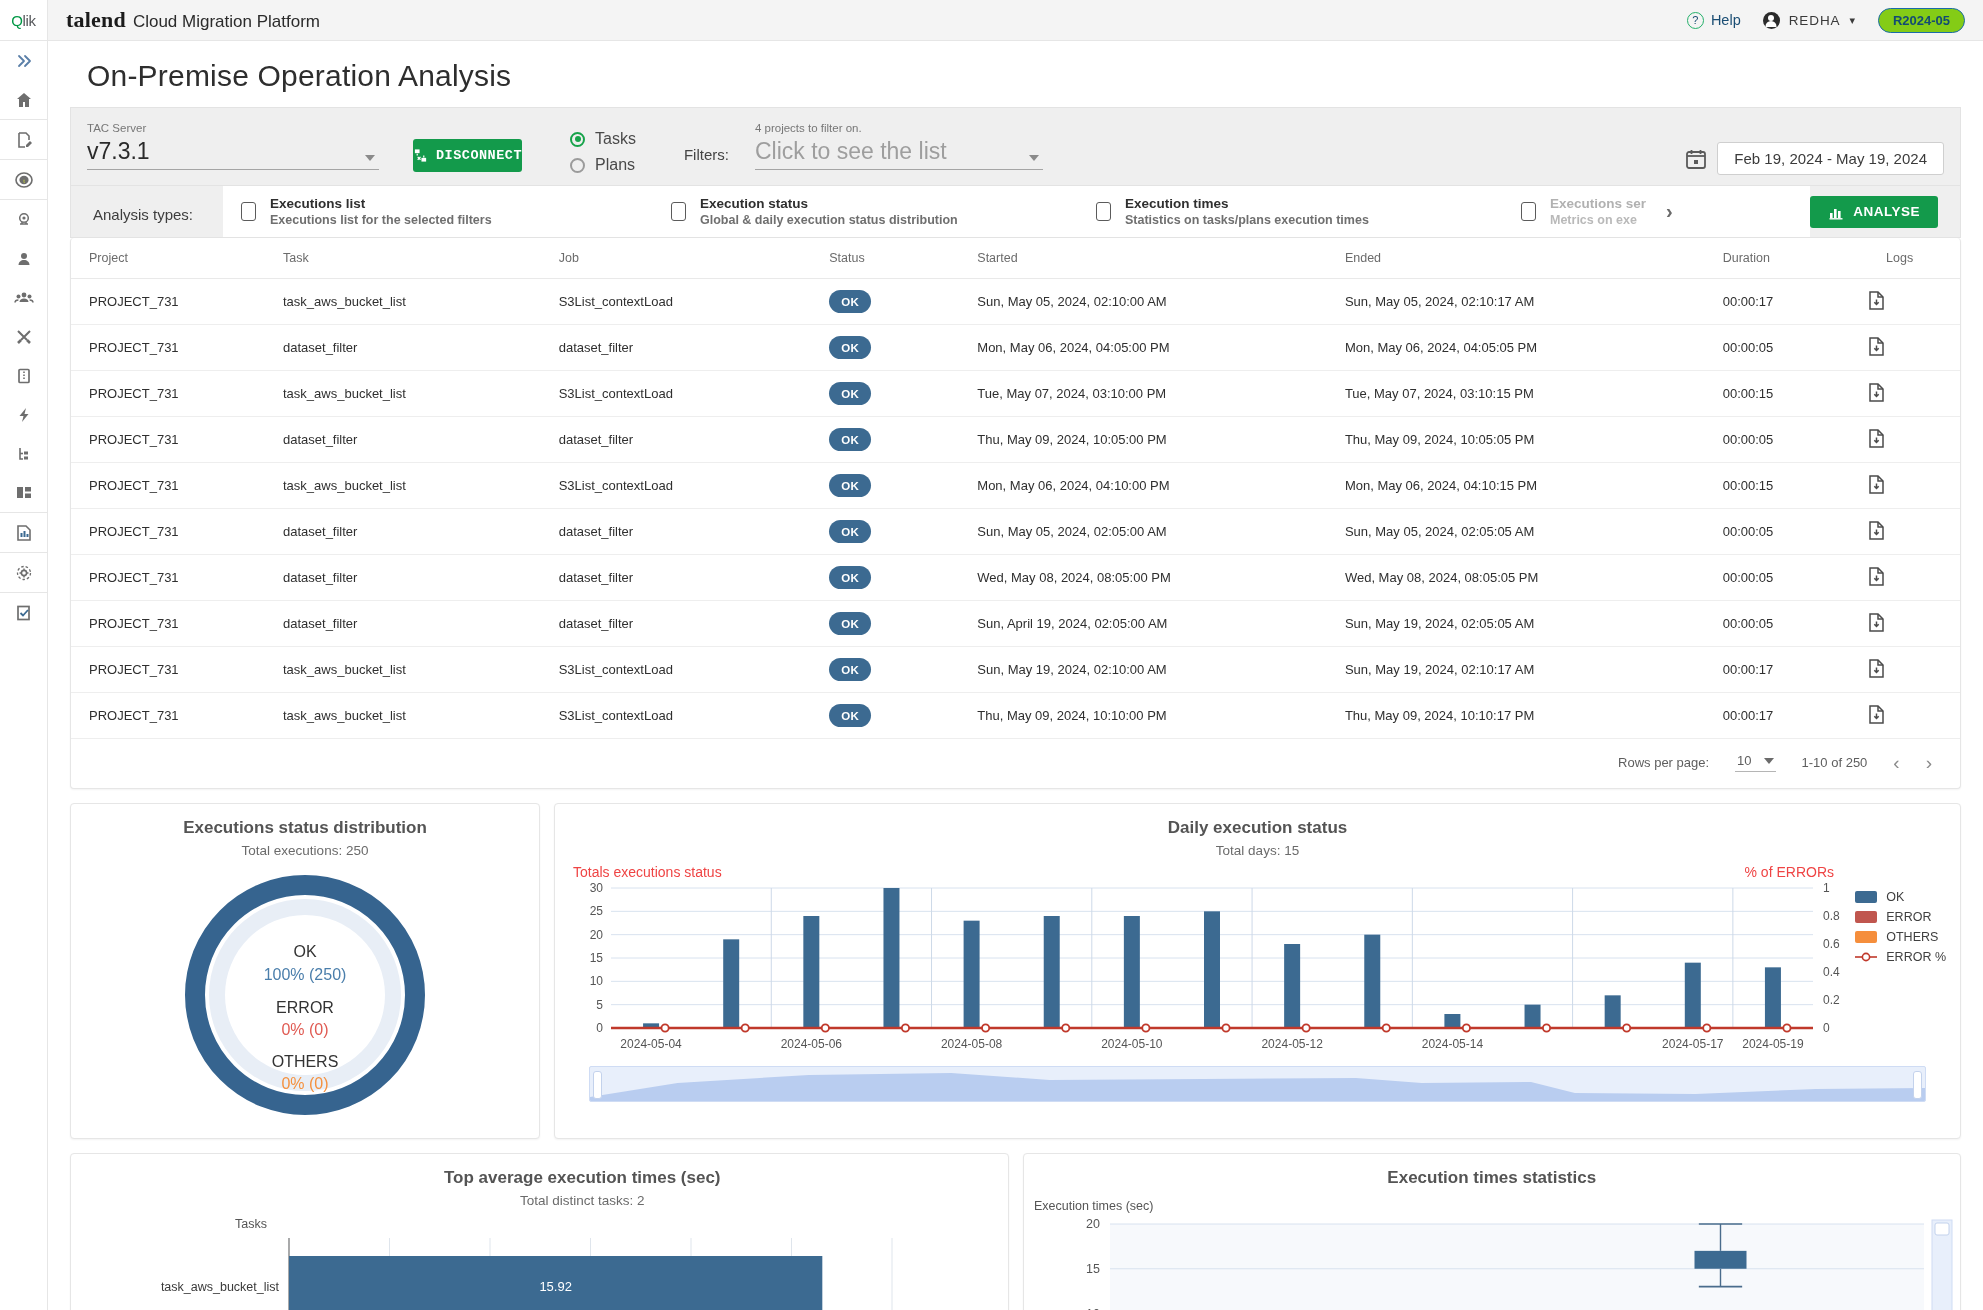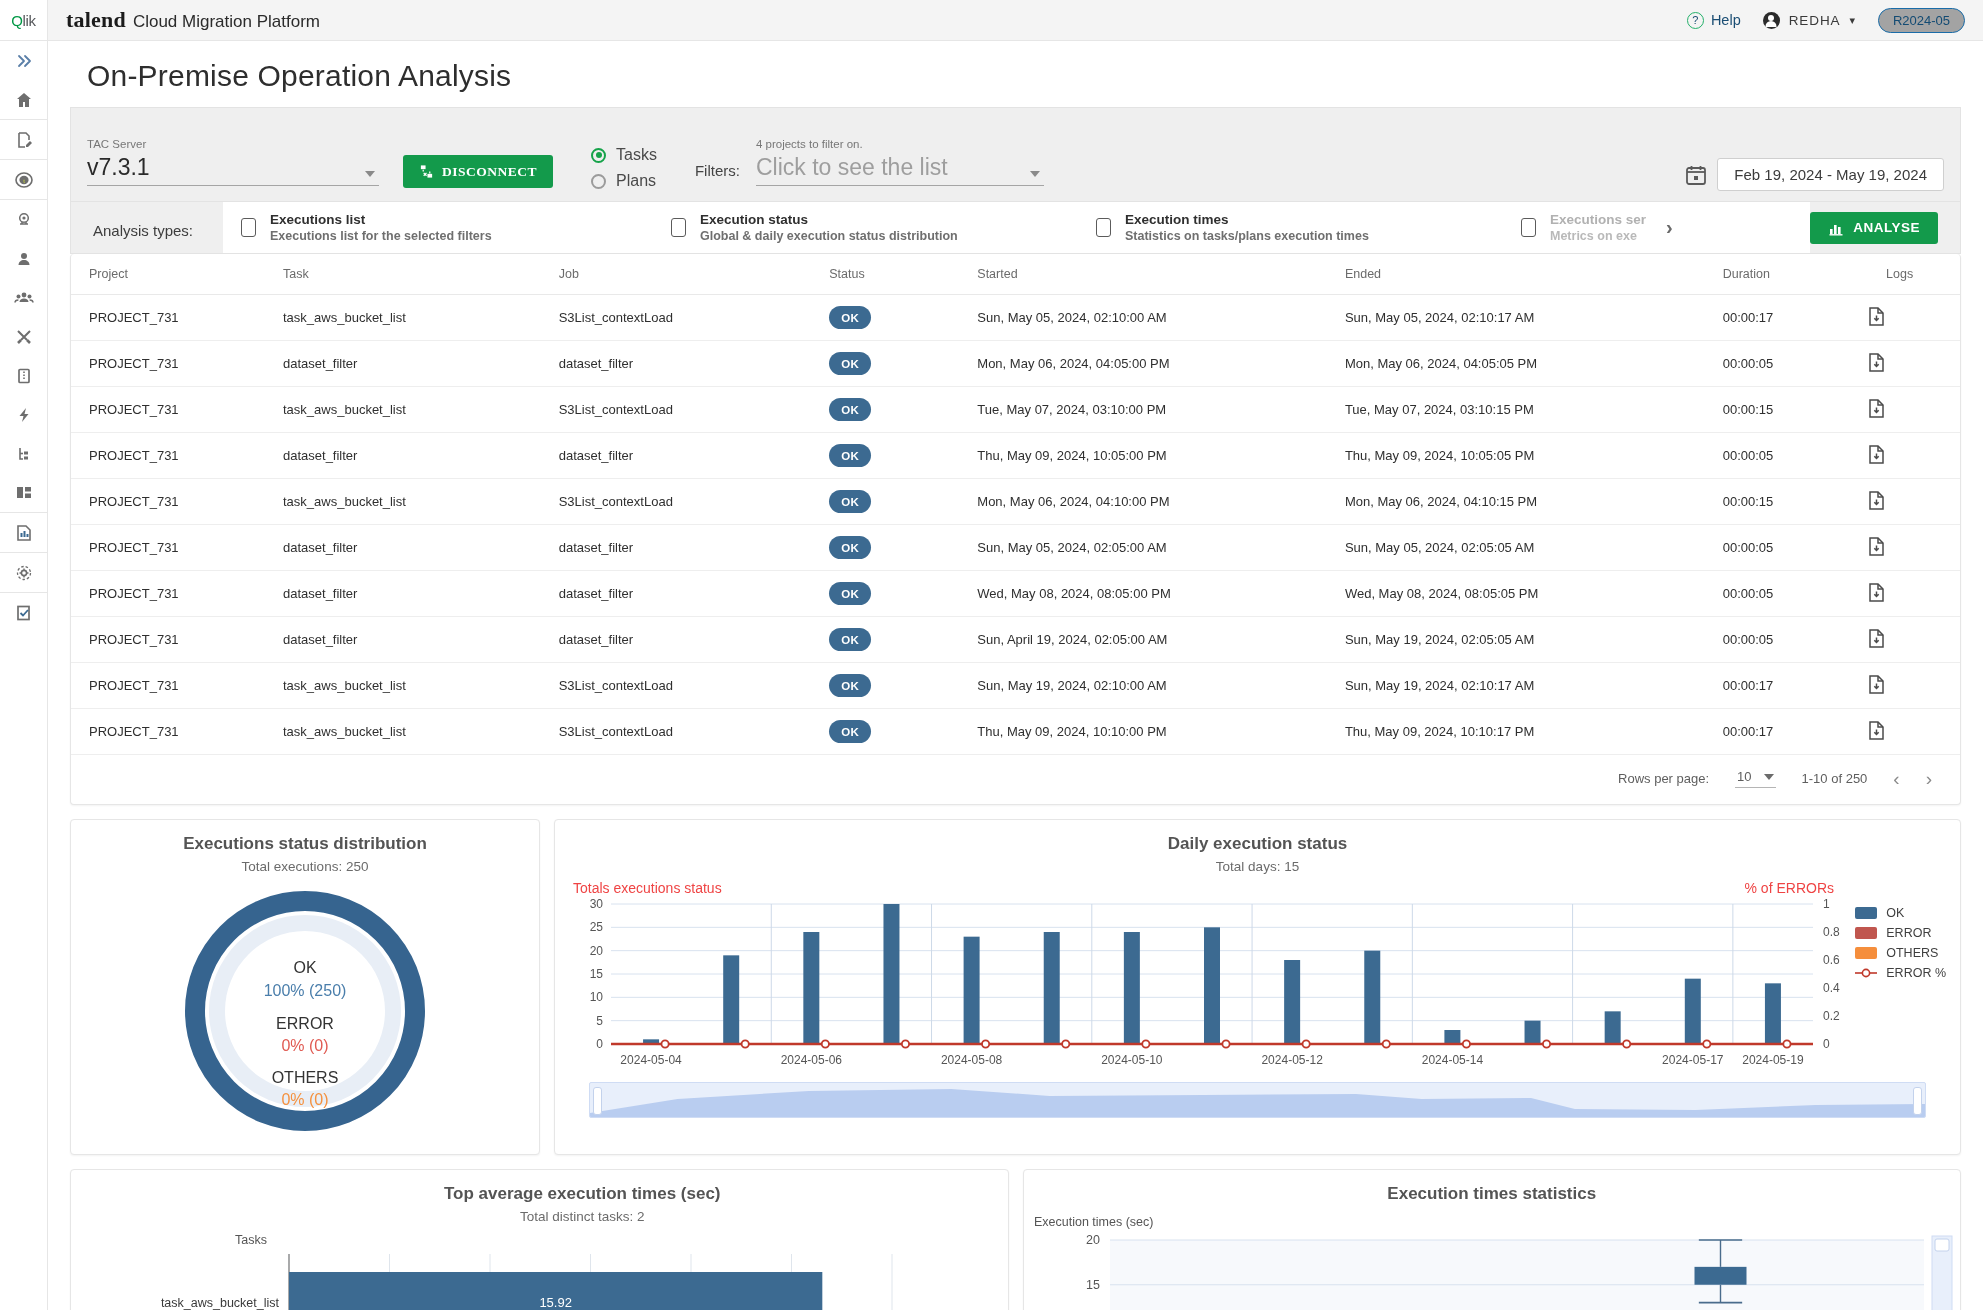--- a/index.html
+++ b/index.html
@@ -53,47 +53,47 @@
     font-size: 11px; display:flex; align-items:center; justify-content:center;
     line-height: 1;
   }
   .user { display: flex; align-items: center; gap: 9px; color: #3a3a3a; font-size: 13.5px; letter-spacing:.9px; cursor:pointer;}
   .user-av { width: 17px; height: 17px; border-radius: 50%; background:#2b2b2b; position: relative; }
   .user-av::after{content:"";position:absolute;left:50%;top:3.2px;transform:translateX(-50%);width:6px;height:6px;border-radius:50%;background:#fff;}
   .user-av::before{content:"";position:absolute;left:50%;bottom:1.6px;transform:translateX(-50%);width:11px;height:6px;border-radius:6px 6px 0 0;background:#fff;}
   .chev { font-size: 11px; color: #3a3a3a; }
   .release {
     border: 1.4px solid #1a6ca8; color: #134b73; border-radius: 14px;
-    padding: 4px 14px; font-size: 13px; font-weight: 400; cursor: pointer; background:#a3a3a3;
+    padding: 4px 14px; font-size: 13px; font-weight: 700; cursor: pointer; background:#84cc16;
   }
 
   .content { flex: 1 1 auto; overflow: hidden; padding: 0 22px; }
 
   .page-title { font-size: 30px; color: #2e2e2e; font-weight: 400; padding: 18px 0 14px 17px; letter-spacing:.2px;}
 
   
   .panel { background: #efefef; border: 1px solid #e3e3e3; }
-  .filters-row { display: flex; align-items: flex-start; padding: 14px 16px 10px 16px; gap: 6px; margin-top: 16px; }
+  .filters-row { display: flex; align-items: flex-start; padding: 14px 16px 10px 16px; gap: 16px; }
   .field { display: flex; flex-direction: column; }
   .field-label { font-size: 11.5px; color: #777; margin-bottom: 2px; }
   .underline-input {
     border: 0; border-bottom: 1px solid #a5a5a5; background: transparent;
     font-size: 23px; color: #2a2a2a; padding: 2px 0 4px 0; outline: none;
     font-family: "Liberation Sans", sans-serif;
   }
   .underline-input::placeholder { color: #9e9e9e; }
   .tac { width: 292px; }
   .sel-wrap { position: relative; }
   .caret { position: absolute; right: 4px; bottom: 9px; width:0;height:0;
     border-left:5px solid transparent;border-right:5px solid transparent;border-top:6px solid #8a8a8a; }
   .disconnect {
     background: #139a4b; color: #fff; border: 0; border-radius: 3px;
-    height: 33px; padding: 0 16px; font-size: 13.5px; font-weight: 700; letter-spacing: .5px;
+    height: 33px; padding: 0 0; font-size: 13.5px; font-weight: 700; letter-spacing: .5px;
     display: inline-flex; align-items: center; gap: 8px; cursor: pointer; margin: 17px 0 0 18px;
-    font-family: Liberation Serif, serif;
+    font-family: Liberation Mono, monospace;
   }
   .radios { margin: 8px 0 0 32px; display: flex; flex-direction: column; gap: 8px; }
   .radio { display:flex; align-items:center; gap:10px; font-size:16px; color:#4a4a4a; cursor:pointer; }
   .rdot { width:15px;height:15px;border-radius:50%;border:2px solid #9b9b9b; position:relative; }
   .rdot.on { border-color:#16a34a; }
   .rdot.on::after{content:"";position:absolute;inset:2.5px;border-radius:50%;background:#16a34a;}
   .filters-label { font-size: 15px; color:#444; margin: 24px 10px 0 32px; }
   .proj { width: 288px; }
   .task-f { width: 510px; }
   .daterange { margin: 20px 0 0 auto; display:flex; align-items:center; gap:10px; }

